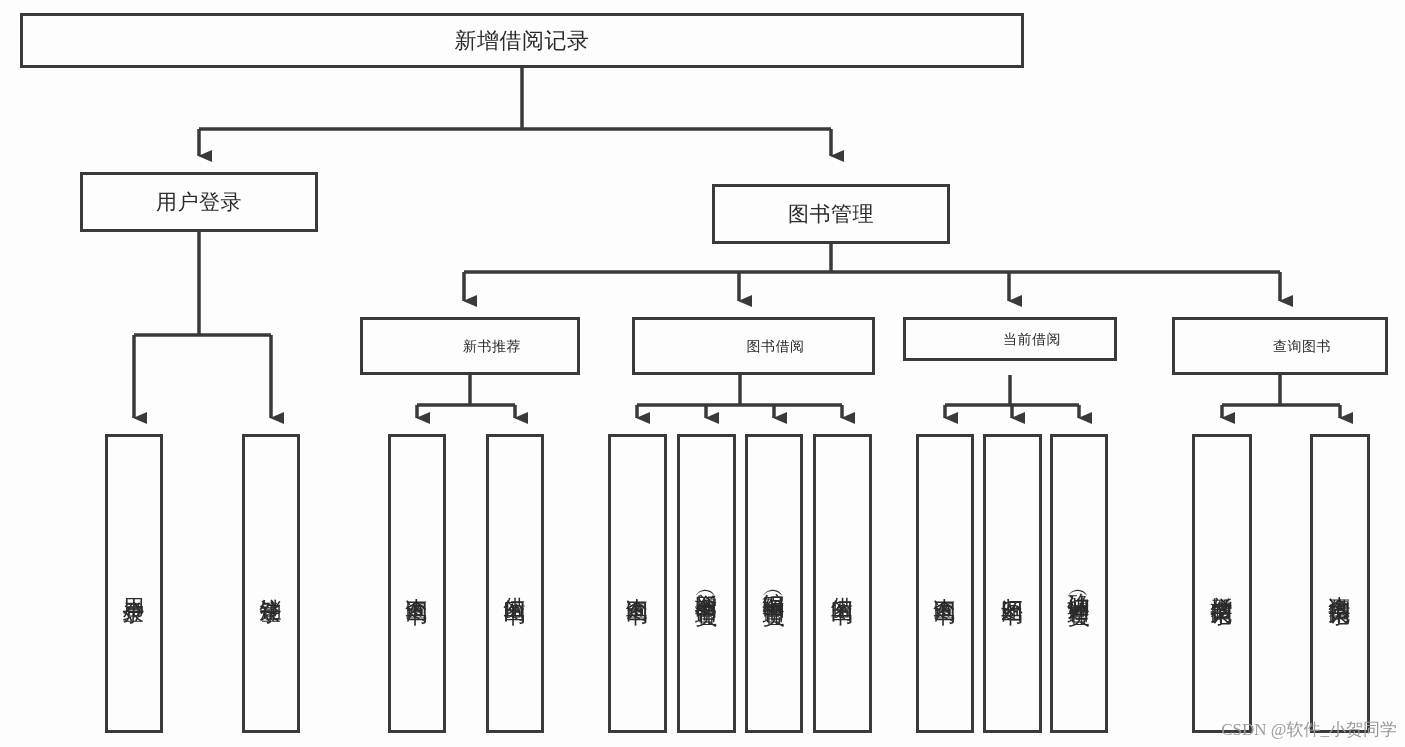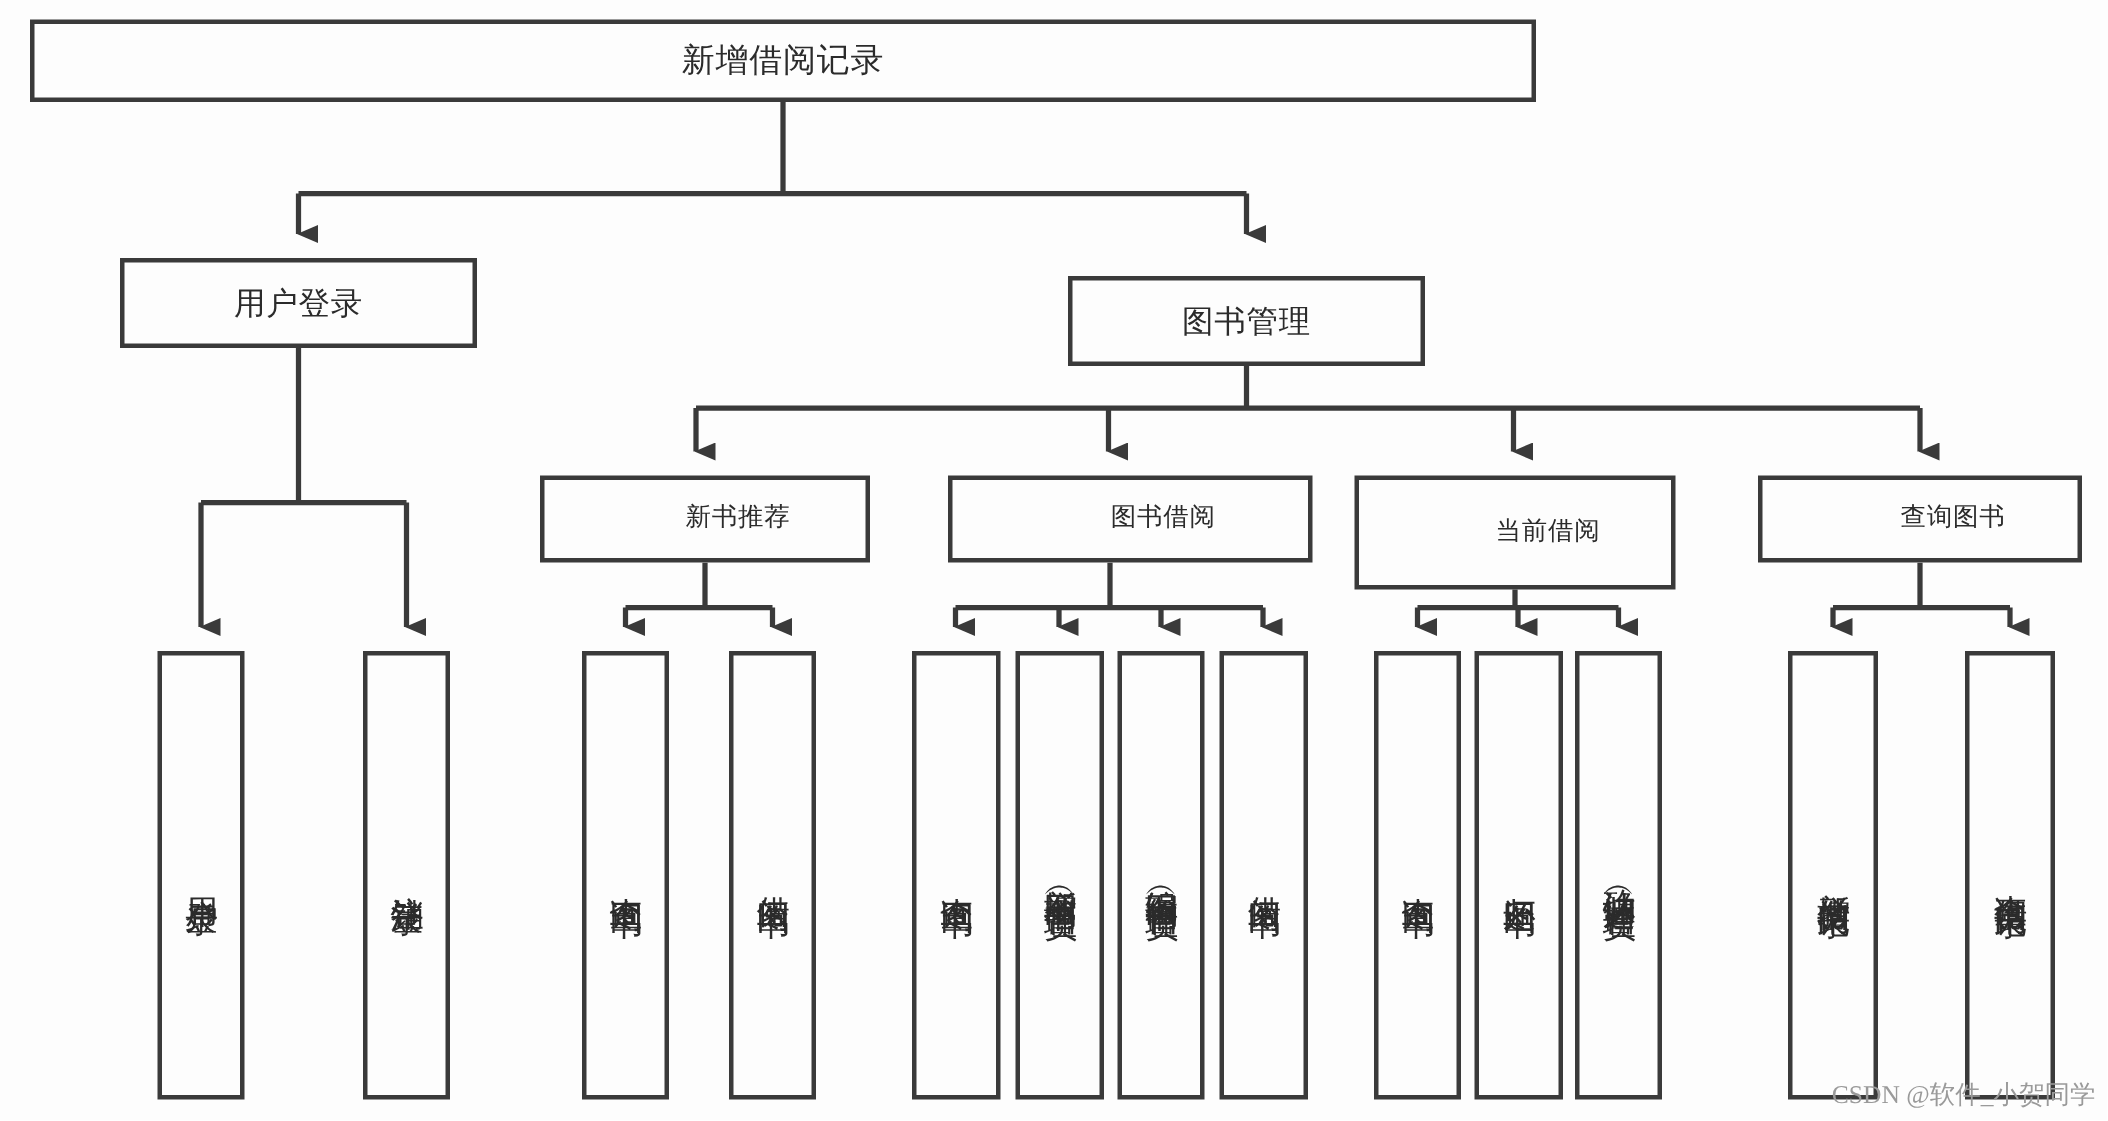--- a/index.html
+++ b/index.html
@@ -48,21 +48,21 @@
     writing-mode: vertical-rl;
     text-orientation: upright;
     font-size: 22px;
     line-height: 1.05;
     letter-spacing: 2px;
     white-space: nowrap;
     max-height: 100%;
   }
   .node.root .label { font-size: 22px; }
   .node.lvl1 .label { font-size: 21px; }
-  .node.lvl2 .label { font-size: 17px; margin-left: 44px; }
+  .node.lvl2 .label { font-size: 14px; margin-left: 44px; }
 
   #watermark {
     position: absolute;
     right: 8px;
     bottom: 6px;
     font-size: 17px;
     color: #9a9a9a;
     white-space: nowrap;
     font-family: Liberation Serif, serif;
   }
@@ -132,21 +132,21 @@
   <div class="node lvl1" style="left:712px; top:184px; width:238px; height:60px;">
     <span class="label">图书管理</span>
   </div>
 
   <div class="node lvl2" style="left:360px; top:317px; width:220px; height:58px;">
     <span class="label">新书推荐</span>
   </div>
   <div class="node lvl2" style="left:632px; top:317px; width:243px; height:58px;">
     <span class="label">图书借阅</span>
   </div>
-  <div class="node lvl2" style="left:903px; top:317px; width:214px; height:76px;">
+  <div class="node lvl2" style="left:903px; top:317px; width:214px; height:44px;">
     <span class="label">当前借阅</span>
   </div>
   <div class="node lvl2" style="left:1172px; top:317px; width:216px; height:58px;">
     <span class="label">查询图书</span>
   </div>
 
   <div class="node vertical" style="left:105px; top:434px; width:58px; height:299px;">
     <span class="label">用户登录</span>
   </div>
   <div class="node vertical" style="left:242px; top:434px; width:58px; height:299px;">

